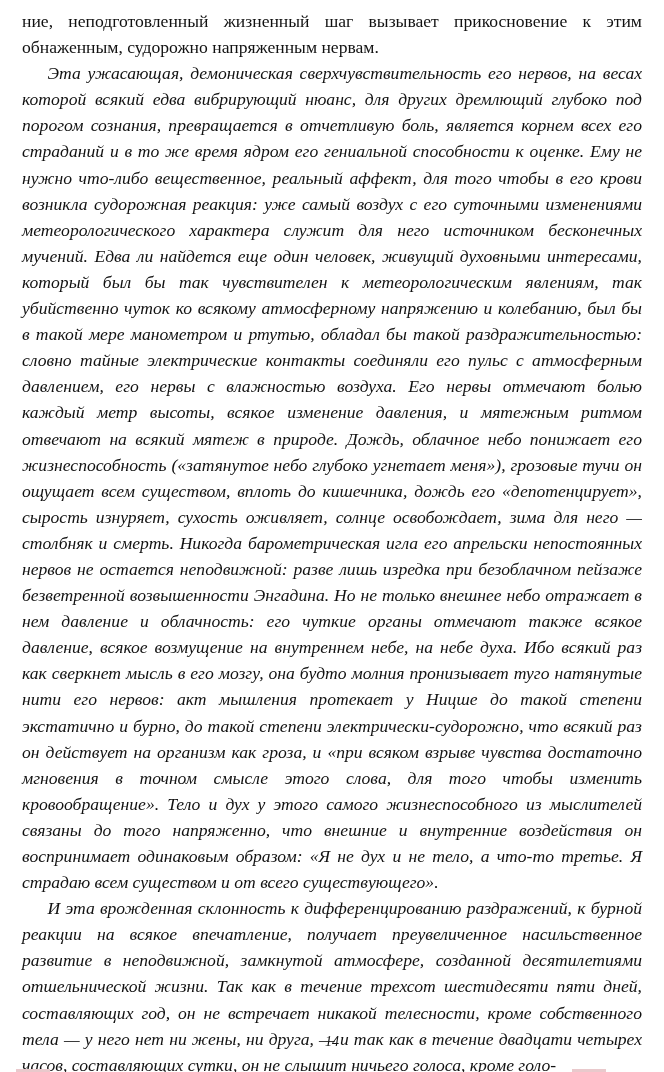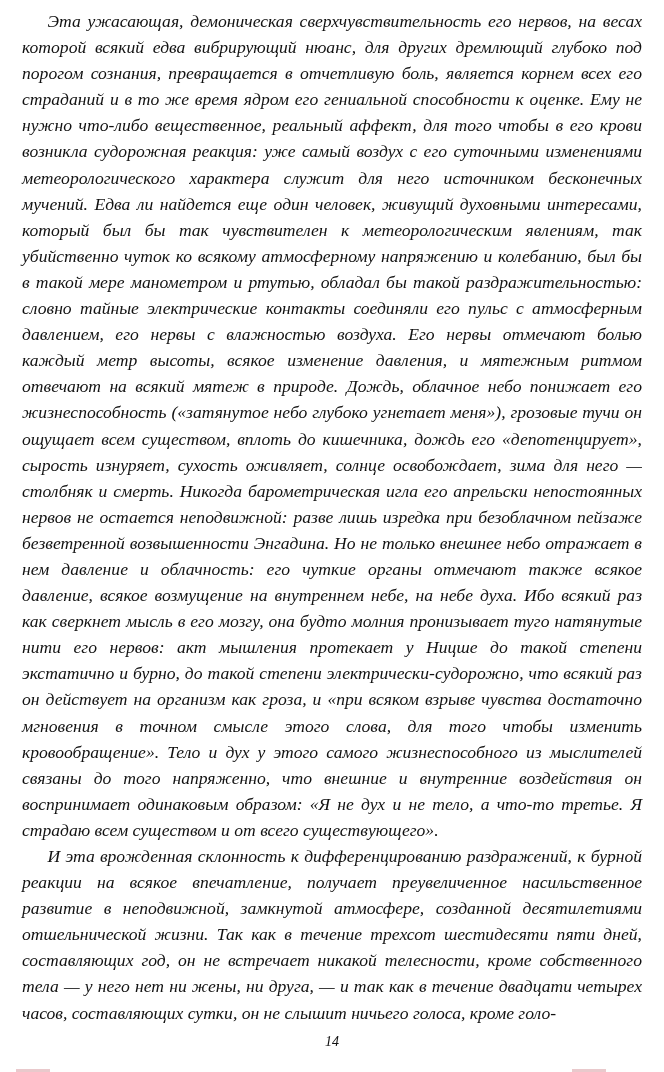--- a/index.html
+++ b/index.html
@@ -69,20 +69,21 @@
     width: 34px;
     height: 3px;
     background: #e9c9cc;
   }
 </style>
 </head>
 <body>
 
 <div class="page">
   <div class="body-text">
+    <p>ние, неподготовленный жизненный шаг вызывает прикосновение к этим обнаженным, судорожно напряженным нервам.</p>
     <p class="indent">Эта ужасающая, демоническая сверхчувствительность его нер­вов, на весах которой всякий едва вибрирующий нюанс, для дру­гих дремлющий глубоко под порогом сознания, превращается в от­четливую боль, является корнем всех его страданий и в то же время ядром его гениальной способности к оценке. Ему не нужно что-­либо вещественное, реальный аффект, для того чтобы в его крови возникла судорожная реакция: уже самый воздух с его суточными изменениями метеорологического характера служит для него ис­точником бесконечных мучений. Едва ли найдется еще один чело­век, живущий духовными интересами, который был бы так чувст­вителен к метеорологическим явлениям, так убийственно чуток ко всякому атмосферному напряжению и колебанию, был бы в такой мере манометром и ртутью, обладал бы такой раздражительностью: словно тайные электрические контакты соединяли его пульс с атмо­сферным давлением, его нервы с влажностью воздуха. Его нервы от­мечают болью каждый метр высоты, всякое изменение давления, и мятежным ритмом отвечают на всякий мятеж в природе. Дождь, об­лачное небо понижает его жизнеспособность («затянутое небо глу­боко угнетает меня»), грозовые тучи он ощущает всем существом, вплоть до кишечника, дождь его «депотенцирует», сырость изнуряет, сухость оживляет, солнце освобождает, зима для него — столбняк и смерть. Никогда барометрическая игла его апрельски непостоянных нервов не остается неподвижной: разве лишь изредка при безоблач­ном пейзаже безветренной возвышенности Энгадина. Но не только внешнее небо отражает в нем давление и облачность: его чуткие ор­ганы отмечают также всякое давление, всякое возмущение на внут­реннем небе, на небе духа. Ибо всякий раз как сверкнет мысль в его мозгу, она будто молния пронизывает туго натянутые нити его нер­вов: акт мышления протекает у Ницше до такой степени экстатич­но и бурно, до такой степени электрически-судорожно, что всякий раз он действует на организм как гроза, и «при всяком взрыве чувст­ва достаточно мгновения в точном смысле этого слова, для того что­бы изменить кровообращение». Тело и дух у этого самого жизнеспо­собного из мыслителей связаны до того напряженно, что внешние и внутренние воздействия он воспринимает одинаковым образом: «Я не дух и не тело, а что-то третье. Я страдаю всем существом и от все­го существующего».</p>
     <p class="indent">И эта врожденная склонность к дифференцированию раздраже­ний, к бурной реакции на всякое впечатление, получает преувели­ченное насильственное развитие в неподвижной, замкнутой атмо­сфере, созданной десятилетиями отшельнической жизни. Так как в течение трехсот шестидесяти пяти дней, составляющих год, он не встречает никакой телесности, кроме собственного тела — у него нет ни жены, ни друга, — и так как в течение двадцати четырех ча­сов, составляющих сутки, он не слышит ничьего голоса, кроме голо-</p>
   </div>
   <div class="page-number">14</div>
   <div class="bottom-marks">
     <div class="mark-left"></div>
     <div class="mark-right"></div>
   </div>
 </div>
 

